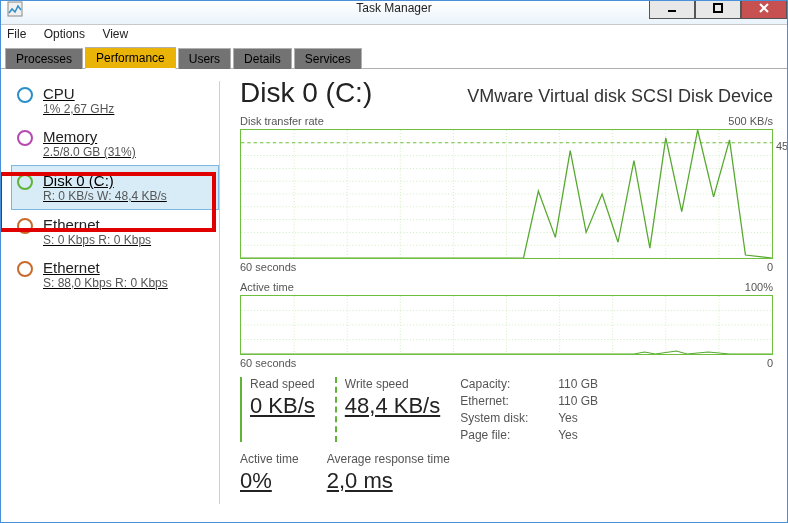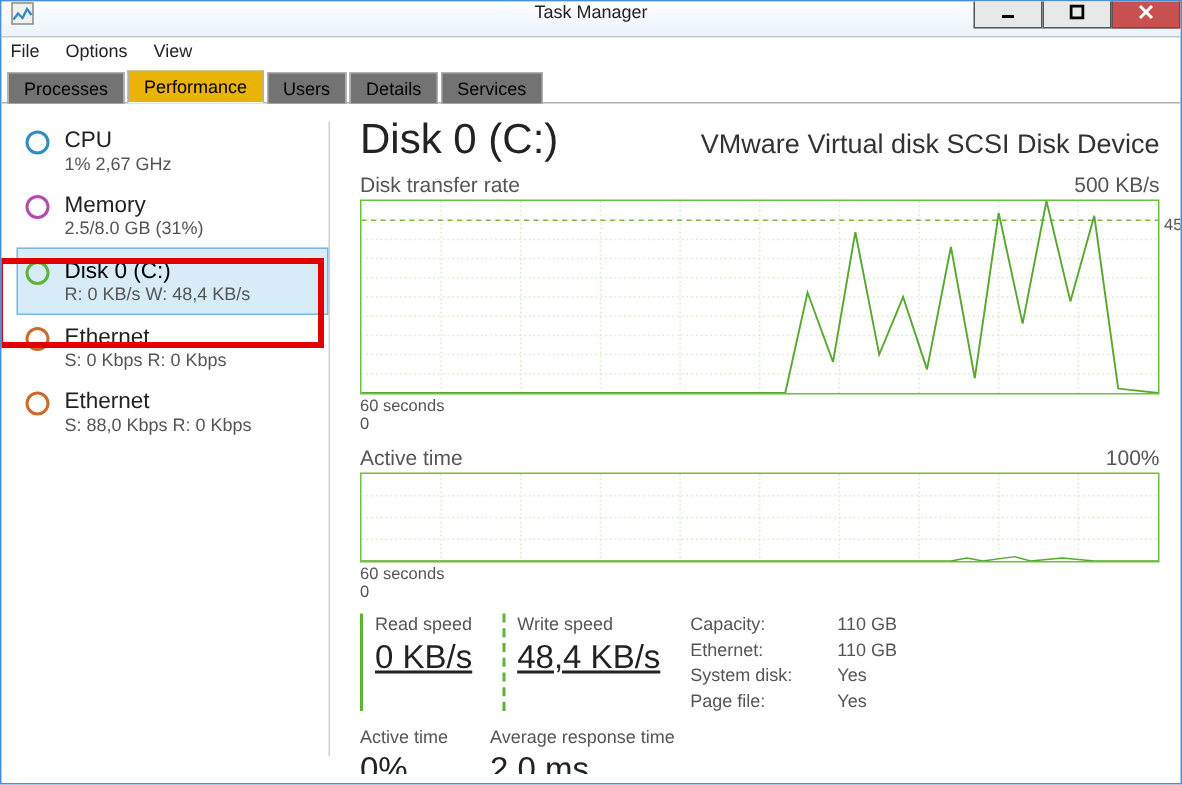--- a/index.html
+++ b/index.html
@@ -11,37 +11,37 @@
 .winbtns { display:flex; height:22px; margin-top:-4px;}
 .winbtn { width:46px; height:22px; border:1px solid #555; background:#e8e8e8; display:flex; align-items:center; justify-content:center; font-size:10px;}
 .winbtn.close{background:#c75050;color:#fff;}
 .menubar { height:20px; padding:2px 6px; font-size:12px; color:#222; }
 .menubar span{ margin-right:14px; cursor:default;}
 .tabs { display:flex; padding:0 4px; height:24px; align-items:flex-end; border-bottom:1px solid #b0b0b0;}
 .tab { font-size:12px; padding:3px 10px; border:1px solid #b0b0b0; border-bottom:none; background:#737373; margin-right:2px; position:relative; top:1px;}
 .tab.active{ background:#eab308; border-bottom:1px solid #fff;}
 .content { display:flex; height:calc(100% - 30px - 20px - 24px); }
 .sidebar { width:218px; padding:10px 0 0 12px; position:relative;}
-.sitem { display:flex; align-items:flex-start; padding:6px 4px; cursor:pointer;}
+.sitem { display:flex; align-items:flex-start; padding:6px 4px; cursor:pointer;text-decoration:underline;}
 .sitem .ring{ width:16px; height:16px; border:2px solid; border-radius:50%; margin-right:10px; margin-top:2px; flex:0 0 16px;}
 .sitem .lbls{ font-size:12px; color:#555;}
 .sitem .ttl{ font-size:15px; color:#222; font-weight:400;}
 .sitem.sel { background:#d8ecf8; border:1px solid #7db7e0; margin-left:-2px; padding-left:5px;}
 .sitem.sel .ttl{color:#000;}
 .redbox{ position:absolute; border:4px solid #e00000; pointer-events:none;}
 .divider{ width:1px; background:#d0d0d0; margin:12px 0;}
 .main { flex:1; padding:8px 14px 4px 20px; overflow:hidden;}
 .hdr { display:flex; justify-content:space-between; align-items:baseline; margin-bottom:6px;}
 .hdr h1{ font-size:28px; font-weight:400; color:#222;}
 .hdr .sub{ font-size:18px; color:#333;}
-.chartlbl{ display:flex; justify-content:space-between; font-size:14px; color:#555; margin-bottom:2px;}
+.chartlbl{ display:flex; justify-content:space-between; font-size:11px; color:#555; margin-bottom:2px;}
 .chartbox{ border:1px solid #6fbf3f; position:relative; background:#fff;}
 .chartbox .grid line{stroke:#d4eec4; stroke-width:1; stroke-dasharray:1,2;}
 .marker{ position:absolute; right:-50px; font-size:11px; color:#555; border-bottom:1px dashed #6fbf3f;}
-.axis{ display:flex; justify-content:space-between; font-size:11px; color:#555; margin:2px 0 8px;flex-direction:column;}
+.axis{ display:flex; justify-content:space-between; font-size:11px; color:#555; margin:2px 0 8px;}
 .stats{ display:flex; gap:20px; margin-top:6px;}
 .statcol{ font-size:12px; color:#555;}
 .statcol .v{ font-size:22px; color:#222; margin-top:2px;text-decoration:underline;}
 .statcol.bar{ border-left:2px solid; padding-left:8px;}
 .kv{ display:grid; grid-template-columns:90px auto; font-size:12px; color:#555; gap:3px 8px;}
 .row2{ display:flex; gap:28px; margin-top:10px;}
 </style>
 </head>
 <body>
 

